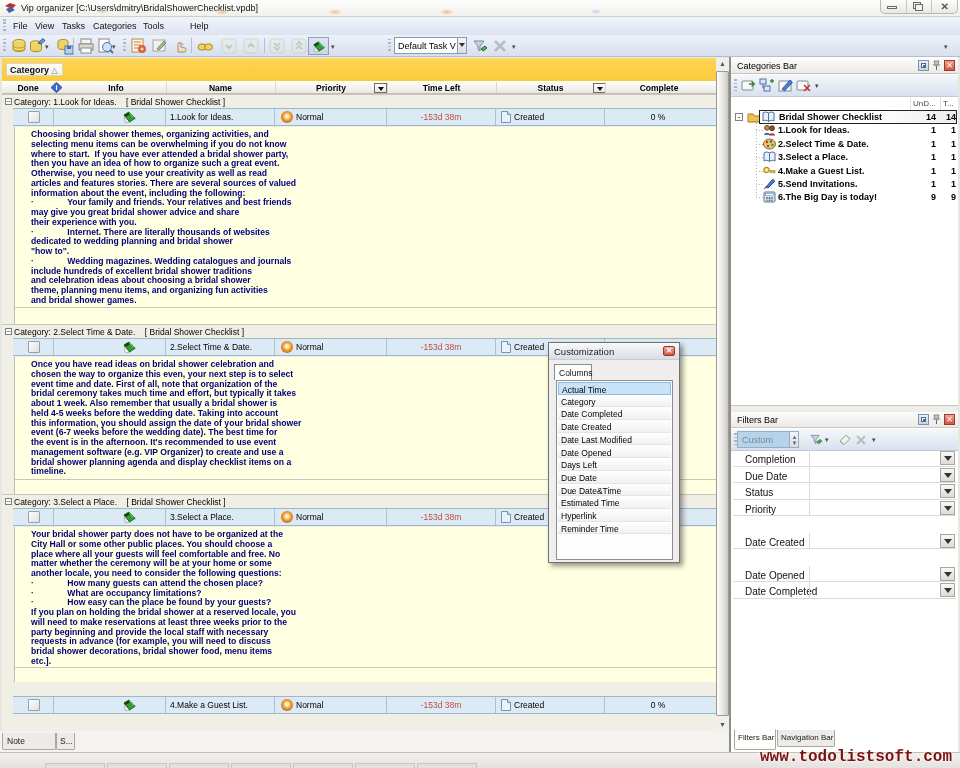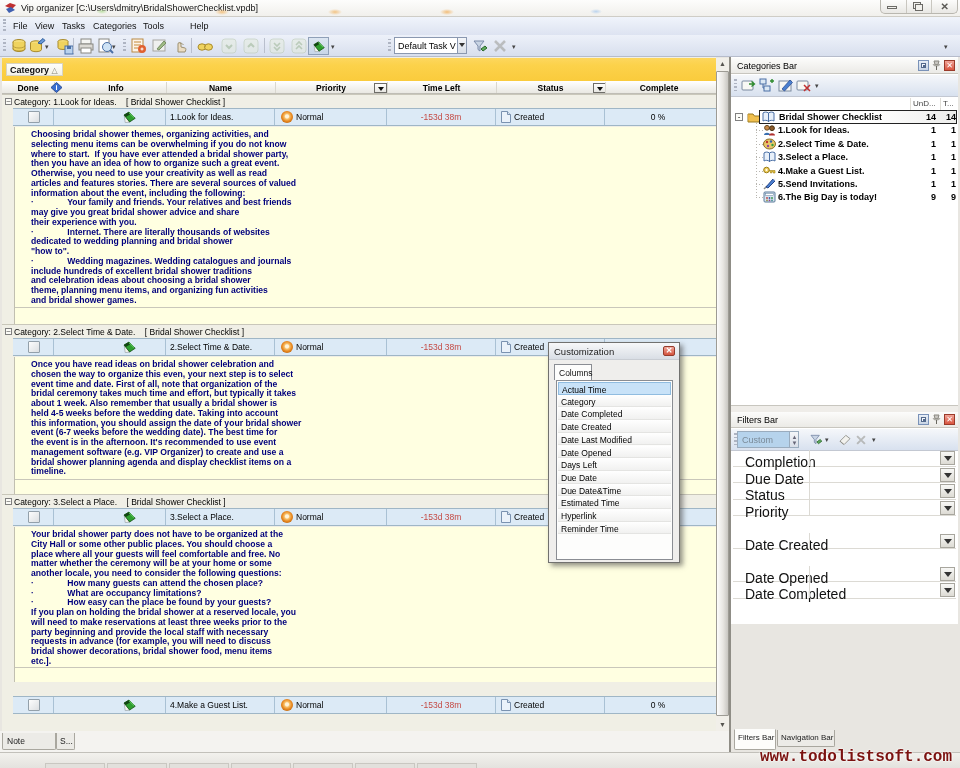--- a/index.html
+++ b/index.html
@@ -37,32 +37,32 @@
 .notes{position:absolute;left:12px;width:704px;background:#FFFFE1}
 .ntxt{position:absolute;left:14px;font-size:8.6px;font-weight:bold;color:#00007D;line-height:9.75px;white-space:pre}
 #countrow{position:absolute;left:0;top:657px;width:714px;height:17px;background:#FFFFE1;border-bottom:1px solid #8B897F}
 #countbox{position:absolute;left:164px;top:1px;width:109px;height:15px;background:#DBDAD0;border:1px solid #B9B7AB;font-size:8.5px;font-weight:bold;padding:3px 0 0 4px}
 
 #vscroll{left:716px;top:58px;width:13px;height:673px;background:#F1EFE9}
 #vthumb{position:absolute;left:0;top:13px;width:13px;height:645px;background:linear-gradient(90deg,#FDFDFC 0%,#E8E6E2 55%,#C8C6C1 100%);border:1px solid #9D9B94;border-radius:1px}
 .sarrow{position:absolute;left:3px;font-size:7px;color:#55544F}
 
 #rightsep{left:729px;top:57px;width:2px;height:695px;background:#8F8D86}
-#rpanel{left:731px;top:57px;width:227px;height:567px;background:#FFFFFF}
+#rpanel{left:731px;top:57px;width:227px;height:695px;background:#FFFFFF}
 .phdr{position:absolute;left:0;width:227px;height:16px;background:linear-gradient(#FCFCFB,#EBEAE6);border-bottom:1px solid #C8C6BF;font-size:9px;color:#000;padding:3px 0 0 6px}
 .pbtns{position:absolute;right:3px;top:2px;display:flex;gap:2px}
 .pbtn{width:11px;height:11px;border:1px solid #7A8590;background:#F4F6F8;position:relative;font-size:8px;line-height:9px;text-align:center;color:#345}
 .pbtnred{background:linear-gradient(#F0A296,#D95540);border:1px solid #9A3A2A;color:#fff}
 .ptool{position:absolute;left:0;width:227px;height:22px;background:linear-gradient(#F5F7FA,#D8E1EF);border-bottom:1px solid #C3C8D2}
 
 .treehdr{position:absolute;left:0;width:227px;height:12px;background:#FFFFFF;font-size:8px;color:#444}
 .titem{position:absolute;left:0;width:227px;height:13.4px;font-size:9px;font-weight:bold;color:#000}
 .tval{position:absolute;top:1px;font-size:9px;font-weight:bold;text-align:right}
 
-.frow{position:absolute;left:2px;width:223px;height:16.5px;border-bottom:1px solid #DCDAD4;font-size:14px;color:#111}
+.frow{position:absolute;left:2px;width:223px;height:16.5px;border-bottom:1px solid #DCDAD4;font-size:10px;color:#111}
 .flabel{position:absolute;left:12px;top:4px}
 .fsep{position:absolute;left:76px;top:0;width:1px;height:16px;background:#DCDAD4}
 .fbtn{position:absolute;right:1px;top:1px;width:15px;height:14px;background:linear-gradient(#F8F8F6,#DDDBD4);border:1px solid #A8A69E}
 .fbtn:after{content:"";position:absolute;left:3px;top:4px;border:4px solid transparent;border-top:5px solid #333}
 
 #bottombar{left:0;top:731px;width:729px;height:21px;background:#F4F3F0}
 .btab{position:absolute;top:2px;height:17px;background:#ECEBE7;border:1px solid #A9A79F;border-top:none;font-size:8.5px;color:#222;padding:3px 6px 0 4px;border-radius:0 0 2px 2px}
 #bottomstrip{left:0;top:752px;width:960px;height:16px;background:linear-gradient(#F2F1ED,#E4E2DE);border-top:1px solid #C2C0BA}
 #url{left:760px;top:748px;width:200px;font-family:"Liberation Mono",monospace;font-weight:bold;font-size:16px;color:#7B1210;text-shadow:0 0 2px #FFFFFF,0 0 2px #FFFFFF;background:transparent}
 

